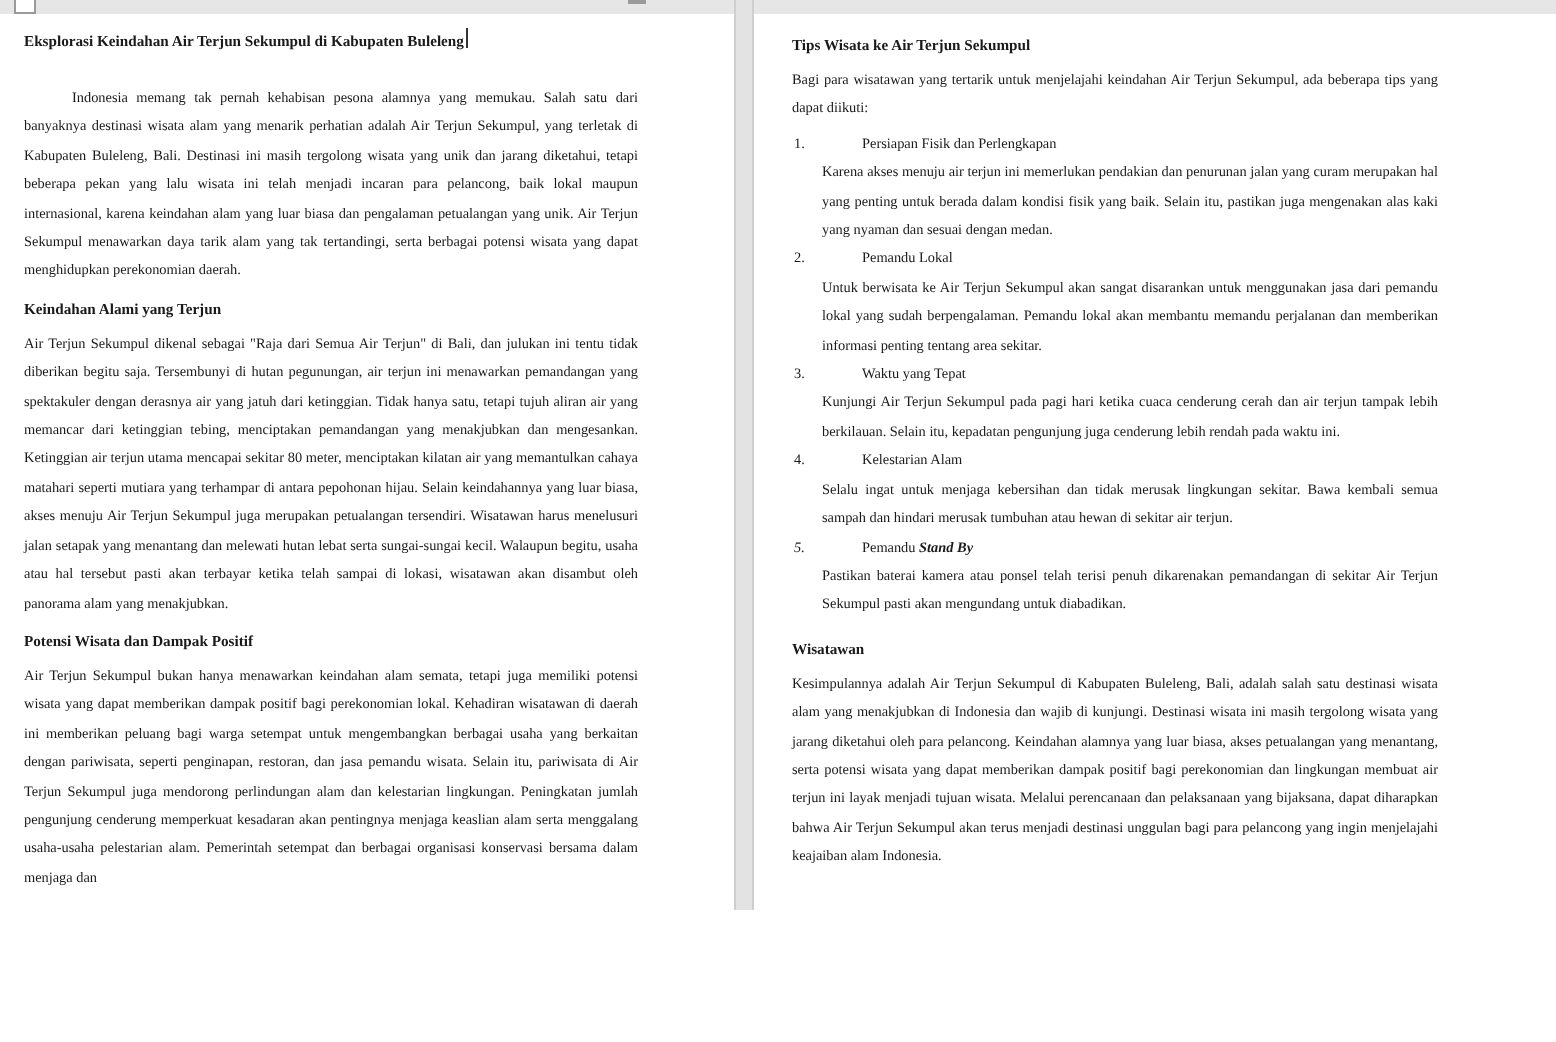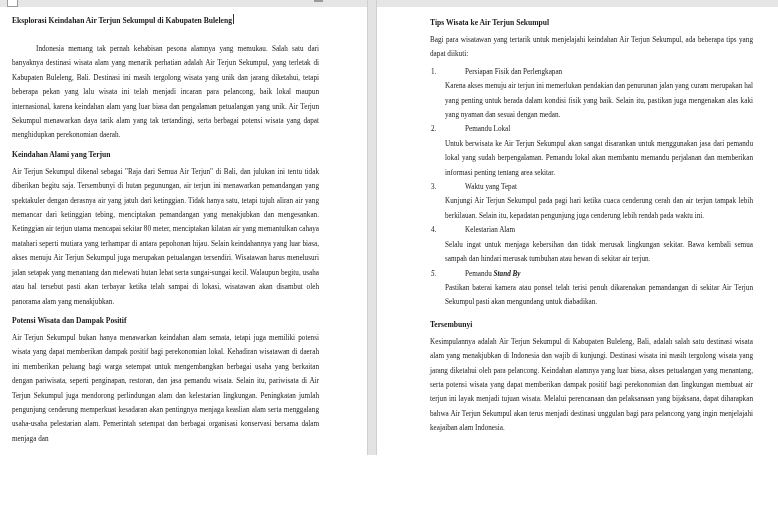--- a/index.html
+++ b/index.html
@@ -9,21 +9,21 @@
   }
   .topbar { position: absolute; left: 0; top: 0; width: 778px; height: 7px; background: #e6e6e6; }
   .topbar .tab-marker { position: absolute; left: 7px; top: 0; width: 9px; height: 6px; border: 1px solid #9a9a9a; border-top: none; background: #fff; }
   .topbar .ruler-marker { position: absolute; left: 314px; top: 0; width: 9px; height: 2px; background: #9a9a9a; }
   .gutter { position: absolute; left: 367px; top: 0; width: 10px; height: 455px; background: #e3e3e3; border-left: 1px solid #cfcfcf; border-right: 1px solid #cfcfcf; box-sizing: border-box; }
   .page { position: absolute; top: 7px; height: 448px; overflow: hidden; background: #fff; }
   .page.left { left: 0; width: 367px; }
   .page.right { left: 378px; width: 400px; }
   .content { position: absolute; font-size: 7.2px; line-height: 14.4px; text-align: justify; }
   .page.left .content { left: 12px; width: 307px; top: 7px; }
-  .page.right .content { left: 52px; width: 323px; top: 7px; }
+  .page.right .content { left: 18px; width: 323px; top: 7px; }
   .doc-title { font-weight: bold; text-align: left; font-size: 7.6px; line-height: 14px; margin: 0 0 14px 0; }
   .doc-title .caret { display: inline-block; width: 1px; height: 10px; background: #333; vertical-align: -1px; margin-left: 1px; }
   h2 { font-size: 7.6px; font-weight: bold; margin: 0; line-height: 14px; padding: 2px 0 3px 0; }
   p { margin: 0 0 3px 0; }
   p.indent { text-indent: 24px; }
   ol { margin: 0; padding: 0; list-style: none; }
   li { position: relative; padding-left: 15px; }
   li .num { position: absolute; left: 1px; top: 0; }
   li .num.italic { font-style: italic; }
   li .item-title { display: block; margin-left: 20px; }
@@ -77,17 +77,17 @@
         <span class="num">4.</span>
         <span class="item-title"><span>Kelestarian Alam</span></span>
         <span class="item-body">Selalu ingat untuk menjaga kebersihan dan tidak merusak lingkungan sekitar. Bawa kembali semua sampah dan hindari merusak tumbuhan atau hewan di sekitar air terjun.</span>
       </li>
       <li>
         <span class="num italic">5.</span>
         <span class="item-title"><span>Pemandu </span><em>Stand By</em></span>
         <span class="item-body">Pastikan baterai kamera atau ponsel telah terisi penuh dikarenakan pemandangan di sekitar Air Terjun Sekumpul pasti akan mengundang untuk diabadikan.</span>
       </li>
     </ol>
-    <h2 style="margin-top:6px;">Tersembunyi</h2>
+    <h2 style="margin-top:6px;">Wisatawan</h2>
     <p>Kesimpulannya adalah Air Terjun Sekumpul di Kabupaten Buleleng, Bali, adalah salah satu destinasi wisata alam yang menakjubkan di Indonesia dan wajib di kunjungi. Destinasi wisata ini masih tergolong wisata yang jarang diketahui oleh para pelancong. Keindahan alamnya yang luar biasa, akses petualangan yang menantang, serta potensi wisata yang dapat memberikan dampak positif bagi perekonomian dan lingkungan membuat air terjun ini layak menjadi tujuan wisata. Melalui perencanaan dan pelaksanaan yang bijaksana, dapat diharapkan bahwa Air Terjun Sekumpul akan terus menjadi destinasi unggulan bagi para pelancong yang ingin menjelajahi keajaiban alam Indonesia.</p>
   </div>
   <div class="fade"></div>
 </div>
 
 </body></html>

